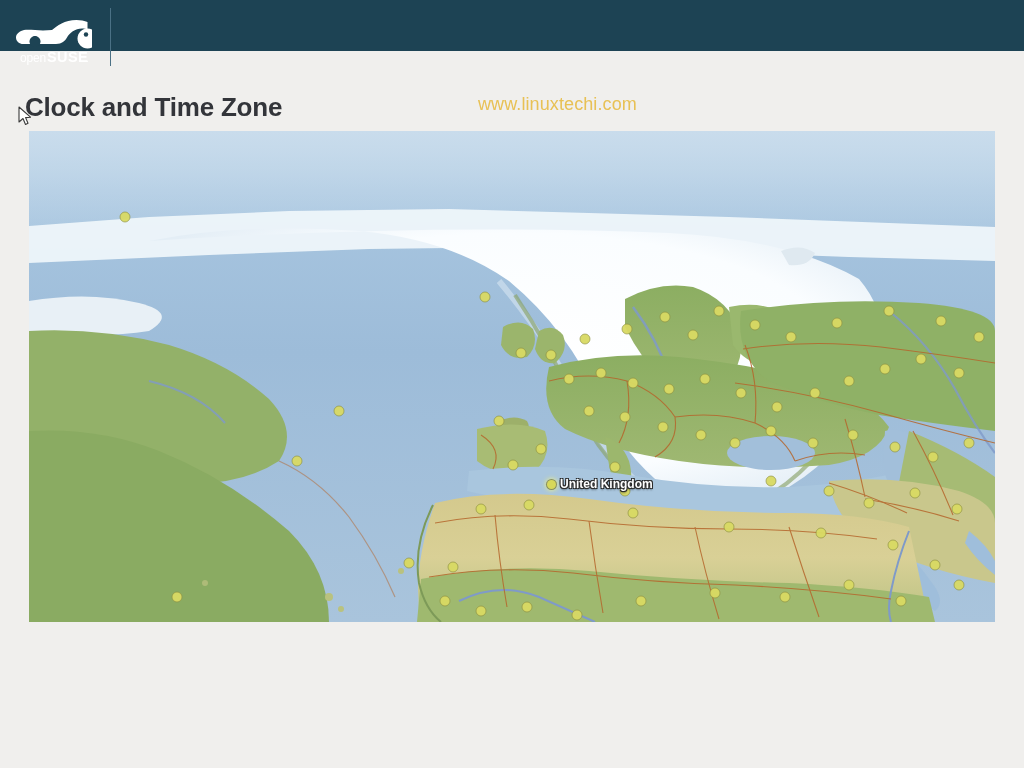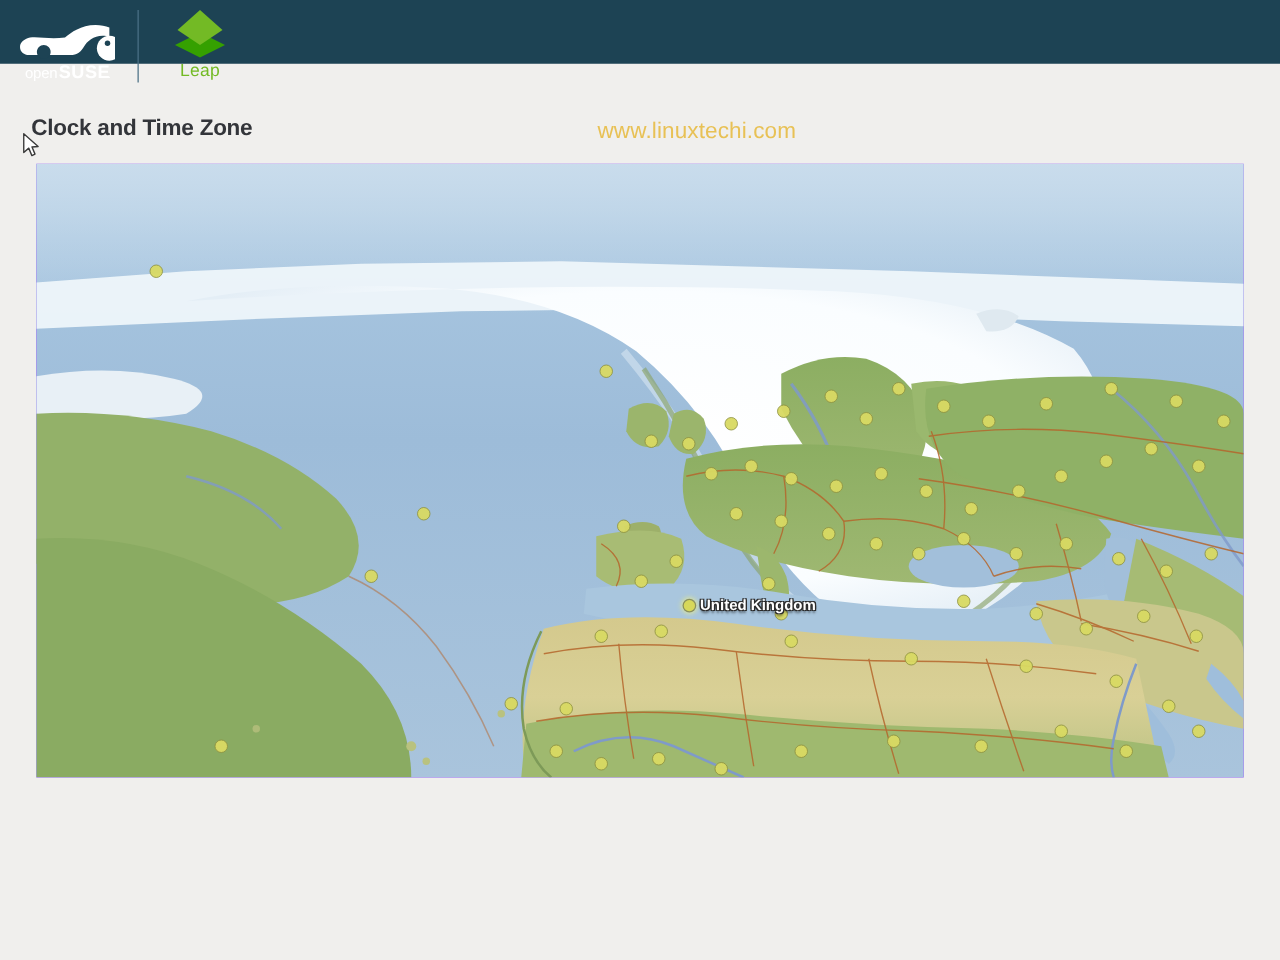--- a/index.html
+++ b/index.html
@@ -29,21 +29,21 @@
   }
   .leap-mark{display:block;margin:0 auto;}
   .leap-text{
     display:block;color:#73ba25;font-size:14px;line-height:14px;
     margin-top:1px;letter-spacing:.2px;
   }
 
   
   .page-title{
     position:absolute;left:25px;top:92px;
-    font-size:18px;font-weight:bold;color:#33353a;
+    font-size:26px;font-weight:bold;color:#33353a;
     letter-spacing:-.2px;
   }
   .watermark{
     position:absolute;left:478px;top:94px;
     font-size:18px;color:#e8c155;letter-spacing:.1px;
   }
   .cursor{
     position:absolute;left:18px;top:106px;width:14px;height:20px;
   }
 
@@ -93,27 +93,20 @@
         <g fill="#ffffff" font-family="Liberation Sans, sans-serif">
           <text x="6" y="54" font-size="12" letter-spacing="-0.2">open</text>
           <text x="33" y="54" font-size="14.5" font-weight="bold" letter-spacing="0.4">SUSE</text>
           <text x="72" y="54" font-size="10">.</text>
         </g>
       </svg>
     </div>
 
     <div class="logo-divider"></div>
 
-    <div class="logo-leap">
-      <svg class="leap-mark" width="48" height="42" viewBox="0 0 48 42" aria-hidden="true">
-        <path d="M24 20 L4 30 L24 40 L44 30 Z" fill="#35a000"></path>
-        <path d="M24 2 L6 18 L24 30 L42 18 Z" fill="#73ba25"></path>
-      </svg>
-      <span class="leap-text">Leap</span>
-    </div>
   </div>
 
   <div class="page-title">Clock and Time Zone</div>
   <div class="watermark">www.linuxtechi.com</div>
 
   <div class="cursor">
     <svg width="14" height="20" viewBox="0 0 14 20" aria-hidden="true">
       <path d="M1 1 L1 16 L5 12.5 L7.5 18.5 L10 17.3 L7.6 11.6 L12.5 11.2 Z" fill="#ffffff" stroke="#3a3a3a" stroke-width="1.1" stroke-linejoin="round"></path>
     </svg>
   </div>

